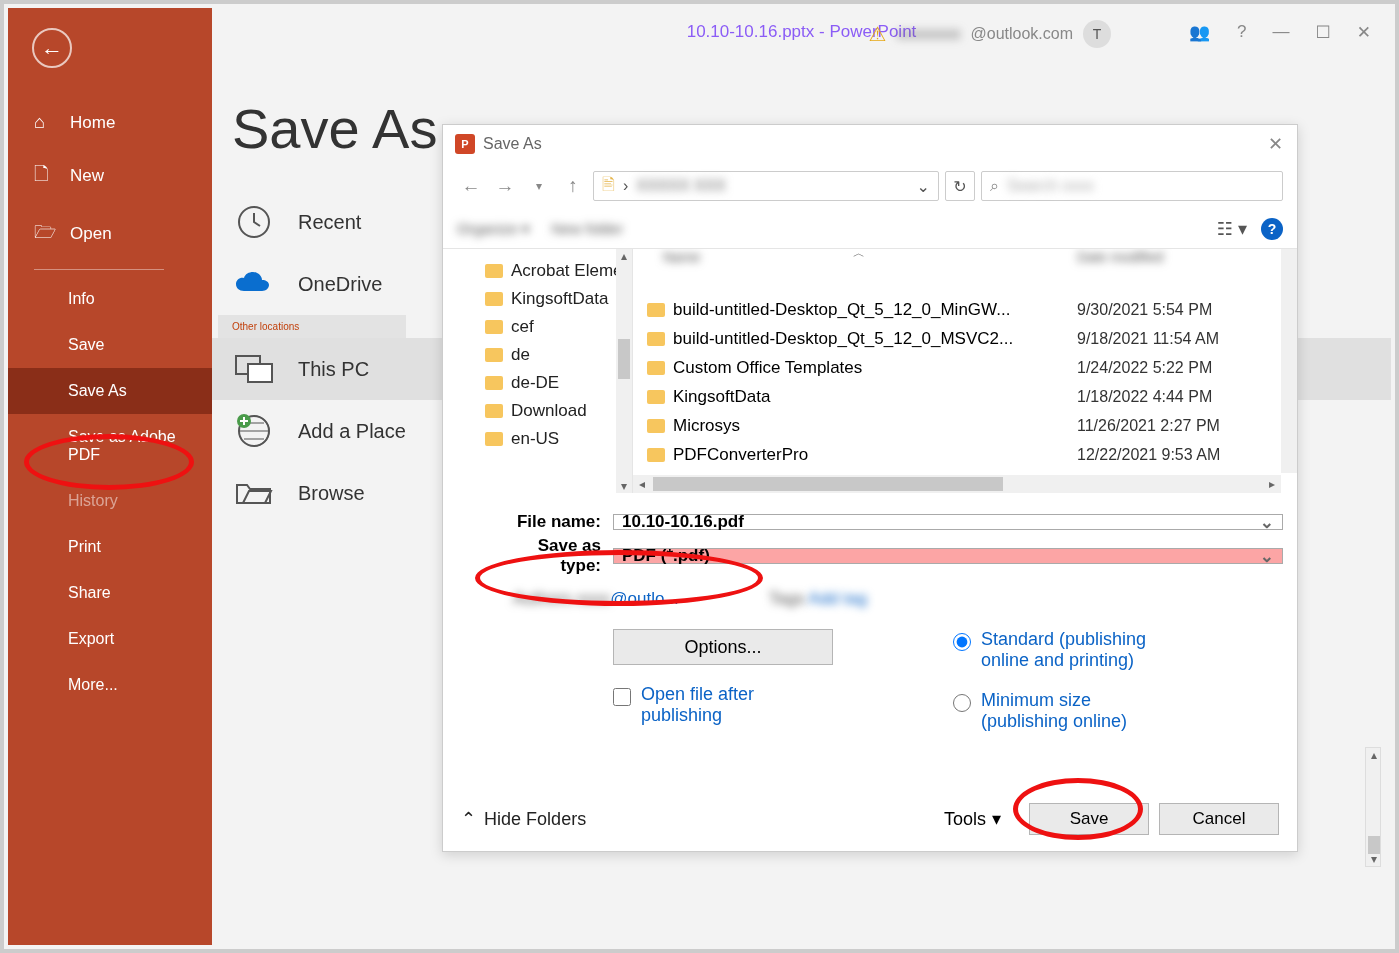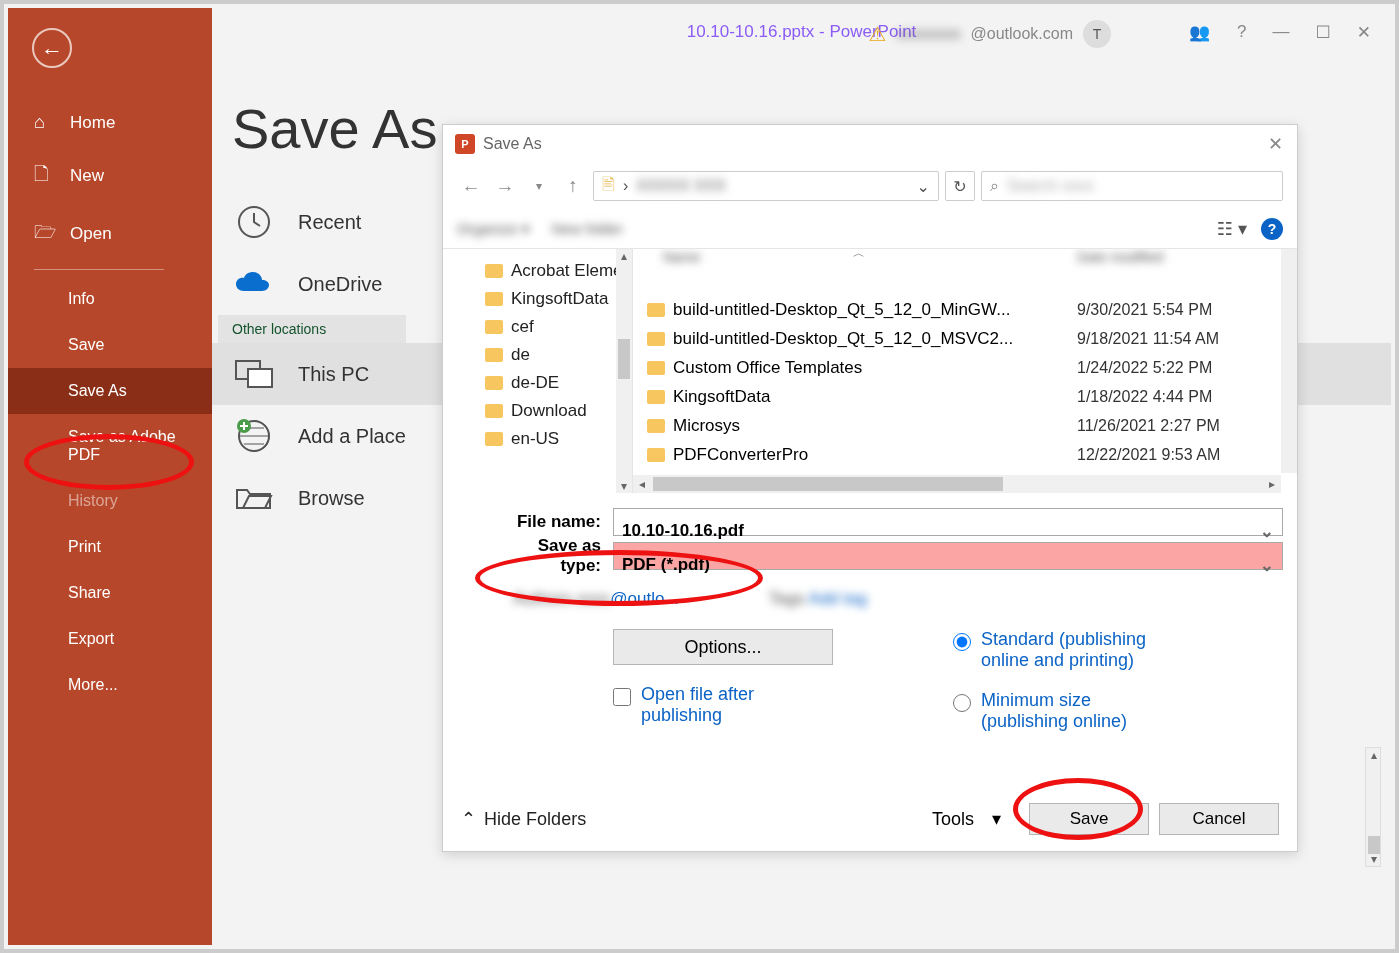--- a/index.html
+++ b/index.html
@@ -27,21 +27,21 @@
 .sidebar .sbitem.sel{ background:#8a2e18;}
 .sidebar .sbitem.dim{ color:rgba(255,255,255,.5);}
 .sidebar .top-gap{height:30px;}
 
 
 .page { position:absolute; left:208px; right:4px; top:4px; bottom:4px; background:#f3f3f3;}
 h1.save-as { font-size:56px; font-weight:400; color:#333; margin:40px 0 30px 20px;}
 .loc-item { display:flex; align-items:center; gap:22px; height:62px; padding-left:20px; font-size:20px; color:#333;}
 .loc-item .icon-slot{width:44px;display:flex;justify-content:center;}
 .loc-item.sel{ background:#e0e0e0;}
-.section-label{ background:#e3e3e3; color:#14532d; font-size:14px; padding:6px 14px; margin:0 0 0 6px; width:188px;}
+.section-label{ background:#e3e3e3; color:#c2410c; font-size:10px; padding:6px 14px; margin:0 0 0 6px; width:188px;}
 
 
 .dialog { position:absolute; left:438px; top:120px; width:856px; height:728px; background:#fff; border:1px solid #ccc; box-shadow:0 3px 12px rgba(0,0,0,.15);}
 .dialog .dlg-title { height:38px; display:flex; align-items:center; padding:0 12px; border-bottom:0; position:relative;}
 .dialog .dlg-title .pp-icon{ width:20px;height:20px;background:#d04727;border-radius:3px;display:flex;align-items:center;justify-content:center;color:#fff;font-size:11px;font-weight:bold;margin-right:8px;}
 .dialog .dlg-title .txt{ color:#666; font-size:16px;}
 .dialog .dlg-title .close { position:absolute; right:14px; top:8px; font-size:18px; color:#888; cursor:pointer;}
 .dialog .nav-row{ height:46px; display:flex; align-items:center; gap:6px; padding:0 14px;}
 .dialog .nav-row .arrow{ width:28px;text-align:center;font-size:19px;color:#888;}
 .dialog .nav-row .path-box{ flex:0 0 346px; height:30px; border:1px solid #ccc; display:flex; align-items:center; padding:0 8px; gap:8px; border-radius:2px;}
@@ -74,42 +74,42 @@
 .dialog .explorer .files .row .date{ width:220px; color:#333; font-size:16px;}
 .dialog .explorer .files .scroll-v{ position:absolute; right:0; top:0; bottom:20px; width:16px; background:#f0f0f0;}
 .dialog .explorer .files .scroll-h{ position:absolute; left:0; right:16px; bottom:0; height:18px; background:#f0f0f0;}
 .dialog .explorer .files .scroll-h .thumb{ position:absolute; top:2px; height:14px; left:20px; width:350px; background:#c8c8c8;}
 .dialog .explorer .files .scroll-h .arr{position:absolute;top:0;height:18px;line-height:18px;font-size:12px;color:#666;width:18px;text-align:center;}
 .dialog .explorer .files .colsort{ position:absolute; top:-4px; left:220px; font-size:12px;color:#666;}
 
 .dialog .form-area{ padding:12px 14px 8px 60px;}
 .dialog .form-row{ display:flex; align-items:center; height:34px;font-weight:bold;}
 .dialog .form-row label{ width:110px; text-align:right; padding-right:12px; font-size:17px;}
-.dialog .form-row .field{ flex:1; height:28px; border:1px solid #aaa; background:#fff; padding:12px 8px; font-size:17px; display:flex;justify-content:space-between;}
+.dialog .form-row .field{ flex:1; height:16px; border:1px solid #aaa; background:#fff; padding:0 8px; font-size:17px; display:flex;align-items:center; justify-content:space-between;}
 .dialog .form-row .field.type{ background:#fca5a5;}
 
 .dialog .meta-row{ padding:8px 14px 0 70px; display:flex; gap:90px;}
 .dialog .meta-row .col{font-size:17px;}
 .dialog .meta-row .blur{filter:blur(4px);color:#555;}
 .dialog .meta-row .link{ color:#0b63c6;}
 
 .dialog .options-area{ display:flex; padding:20px 30px 0 170px; gap:120px;}
 .dialog .options-area .col{ display:flex; flex-direction:column; gap:19px;}
 .dialog .opt-btn{ width:220px; height:36px; border:1px solid #b5b5b5; background:#eaeaea; font-size:18px; display:flex;align-items:center;justify-content:center;}
 .dialog .chk-row{ display:flex; align-items:flex-start; gap:10px; font-size:18px;}
 .dialog .chk-row input{width:18px;height:18px;margin-top:4px;}
 .dialog .chk-row .lbl{ color:#0b63c6; max-width:170px;}
 .dialog .radio-row{display:flex;align-items:flex-start;gap:10px;font-size:18px;}
 .dialog .radio-row input{width:18px;height:18px;margin-top:4px;}
 .dialog .radio-row .lbl{color:#0b63c6;max-width:200px;}
 
 .dialog .footer{ position:absolute; bottom:10px; left:0; right:0; height:44px; display:flex; align-items:center; padding:0 18px;}
 .dialog .footer .hide-folders{ font-size:18px; display:flex;align-items:center;gap:8px; color:#222;}
 .dialog .footer .spacer{flex:1;}
-.dialog .footer .tools{ font-size:18px; margin-right:18px; display:flex;align-items:center;gap:18px;}
+.dialog .footer .tools{ font-size:18px; margin-right:18px; display:flex;align-items:center;gap:6px;}
 .dialog .footer .btn{ width:120px; height:32px; border:1px solid #b5b5b5; background:#eaeaea; font-size:17px;display:flex;align-items:center;justify-content:center;margin-left:10px;}
 
 
 .ann{ position:absolute; border:5px solid #e11; border-radius:50%; pointer-events:none;}
 .ann1{ left:20px; top:430px; width:170px; height:56px;}
 .ann2{ left:471px; top:546px; width:288px; height:56px;}
 .ann3{ left:1009px; top:774px; width:130px; height:62px;}
 
 
 .extra-scroll{position:absolute;right:10px;bottom:78px;width:16px;height:120px;background:#f0f0f0;border:1px solid #ddd;}

